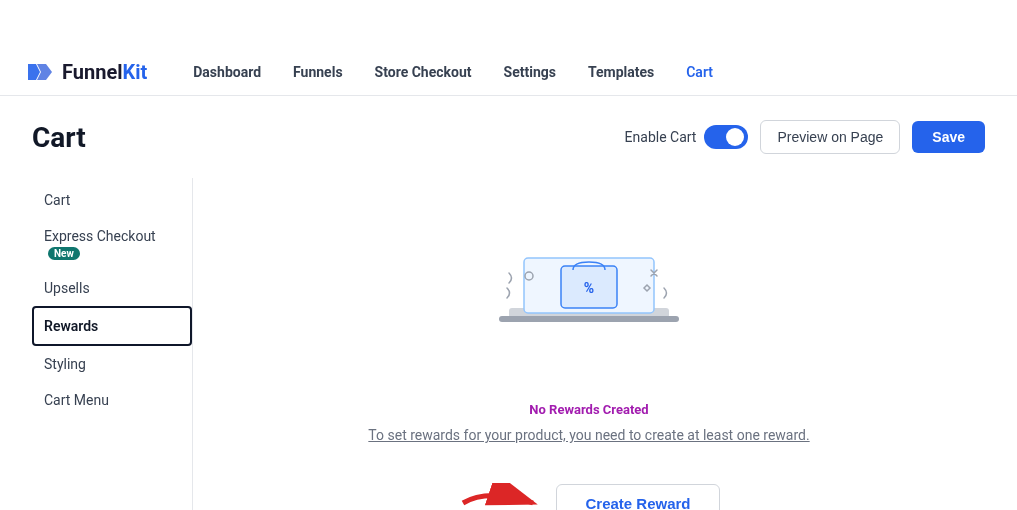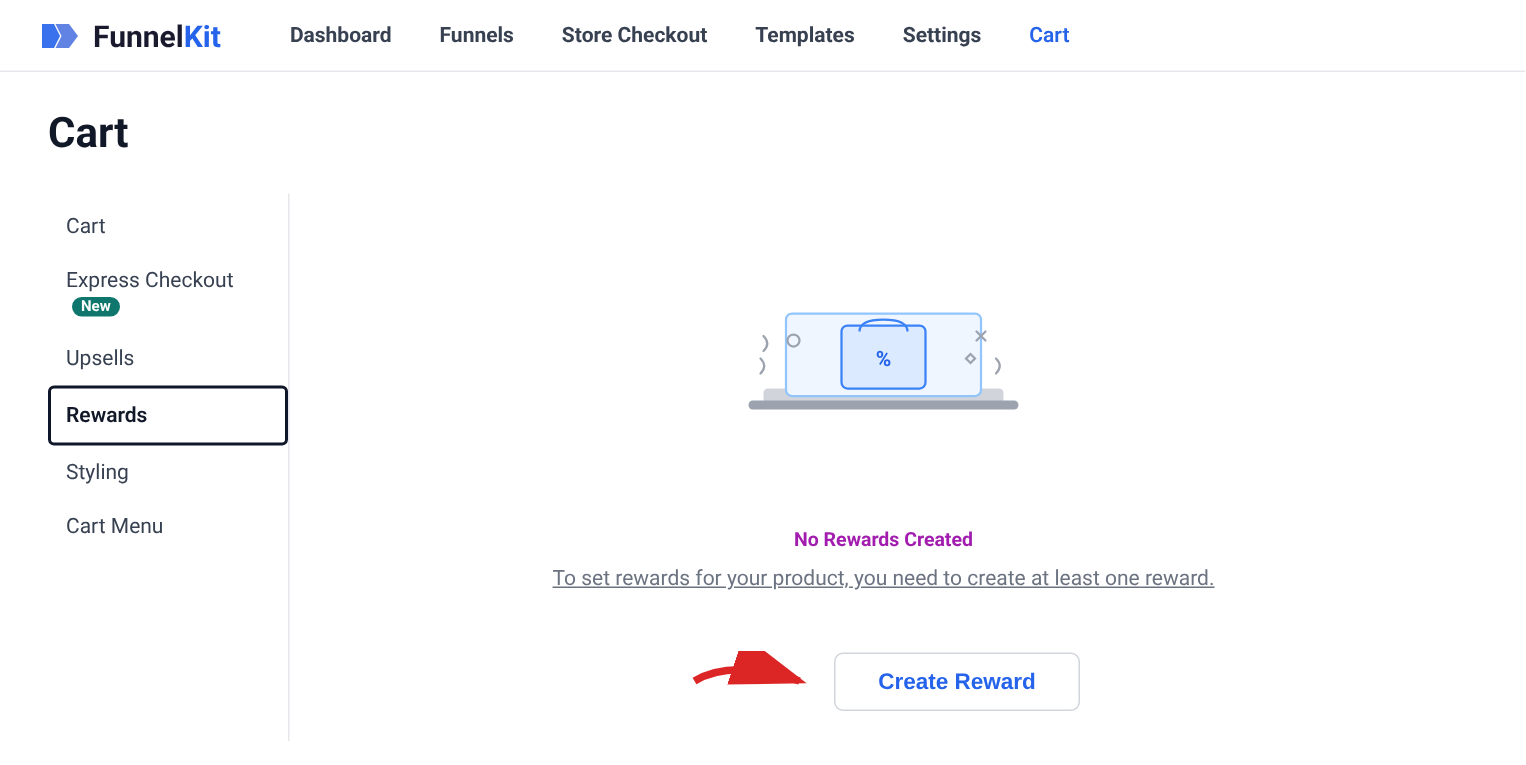--- a/index.html
+++ b/index.html
@@ -6,20 +6,21 @@
     body { font-family: -apple-system, BlinkMacSystemFont, 'Segoe UI', Roboto, sans-serif; font-size: 14px; color: #333; background: #fff; }
 
     
     .header {
       display: flex;
       align-items: center;
       padding: 0 24px;
       height: 48px;
       border-bottom: 1px solid #e5e7eb;
       background: #fff;
+      margin-top: 48px;
     }
     .logo {
       display: flex;
       align-items: center;
       margin-right: 32px;
       text-decoration: none;
     }
     .logo-icon {
       width: 32px;
       height: 32px;
@@ -221,30 +222,40 @@
       <path d="M13 8 L22 8 L28 16 L22 24 L13 24 L17 16 Z" fill="#1d4ed8" opacity="0.7"></path>
     </svg>
     <span class="logo-text">
       <span class="logo-funnel">Funnel</span><span class="logo-kit">Kit</span>
     </span>
   </a>
   <nav>
     <a class="nav-item" href="#">Dashboard</a>
     <a class="nav-item" href="#">Funnels</a>
     <a class="nav-item" href="#">Store Checkout</a>
+    <a class="nav-item" href="#">Settings</a>
     <a class="nav-item" href="#">Templates</a>
-    <a class="nav-item" href="#">Settings</a>
     <a class="nav-item active" href="#">Cart</a>
   </nav>
 </header>
 
 <div class="page">
 
   <div class="page-header">
     <h1 class="page-title">Cart</h1>
+    <div class="page-header-actions">
+      <div class="toggle-wrapper">
+        <span class="enable-cart-label">Enable Cart</span>
+        <div class="toggle">
+          <div class="toggle-knob"></div>
+        </div>
+      </div>
+      <button class="btn-preview">Preview on Page</button>
+      <button class="btn-save">Save</button>
+    </div>
   </div>
 
   <div class="content">
 
     <aside class="sidebar">
       <a class="sidebar-item" href="#">Cart</a>
       <a class="sidebar-item" href="#">
         <span>Express Checkout</span>
         <span class="badge-new">New</span>
       </a>

